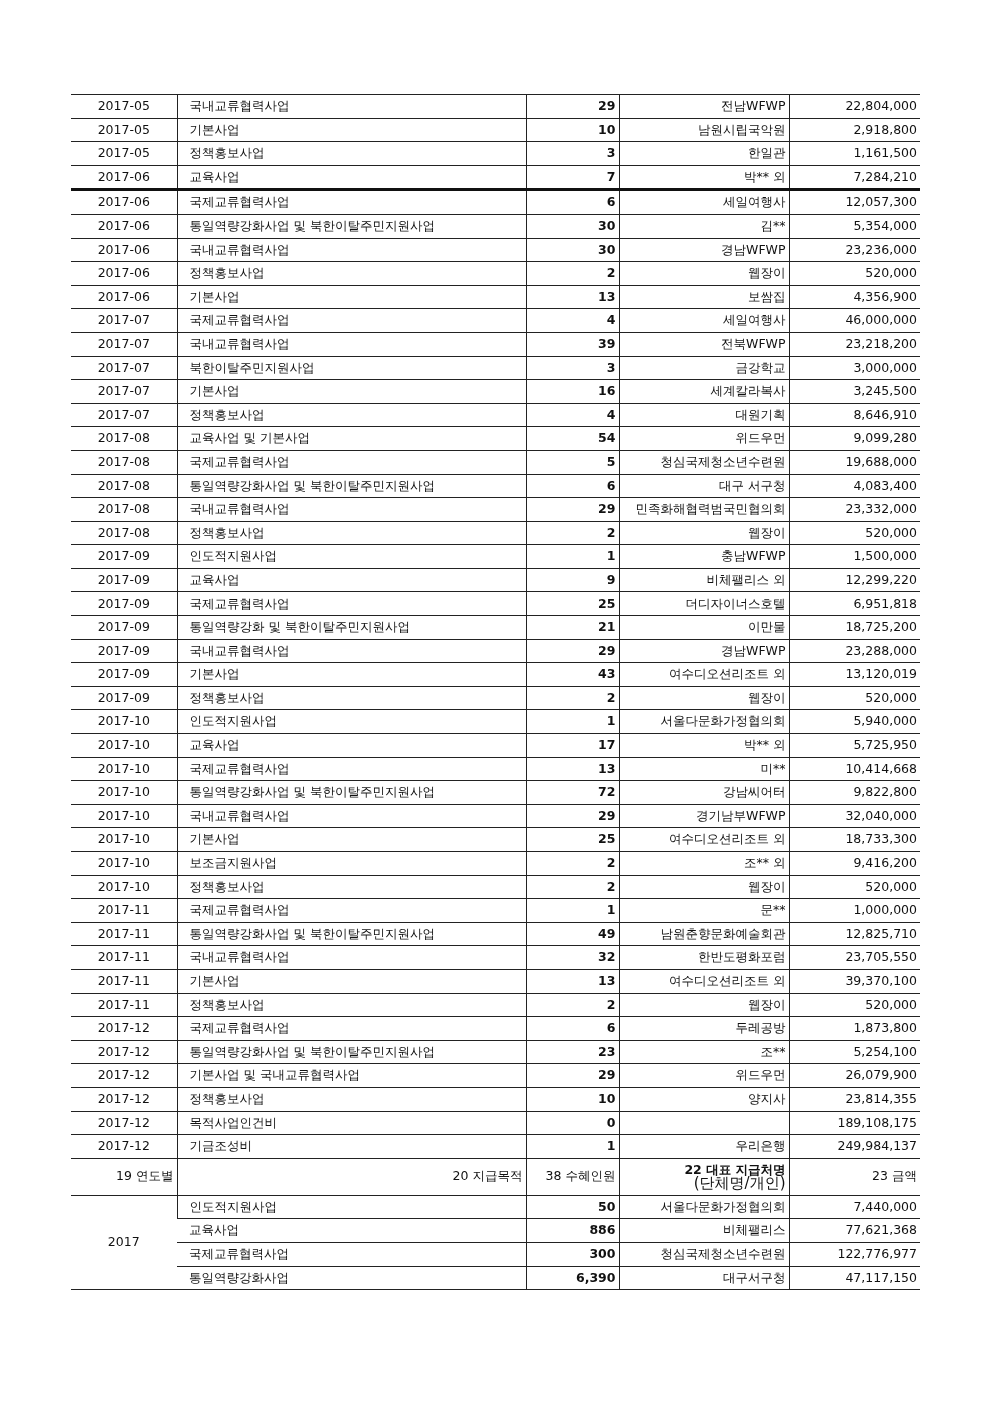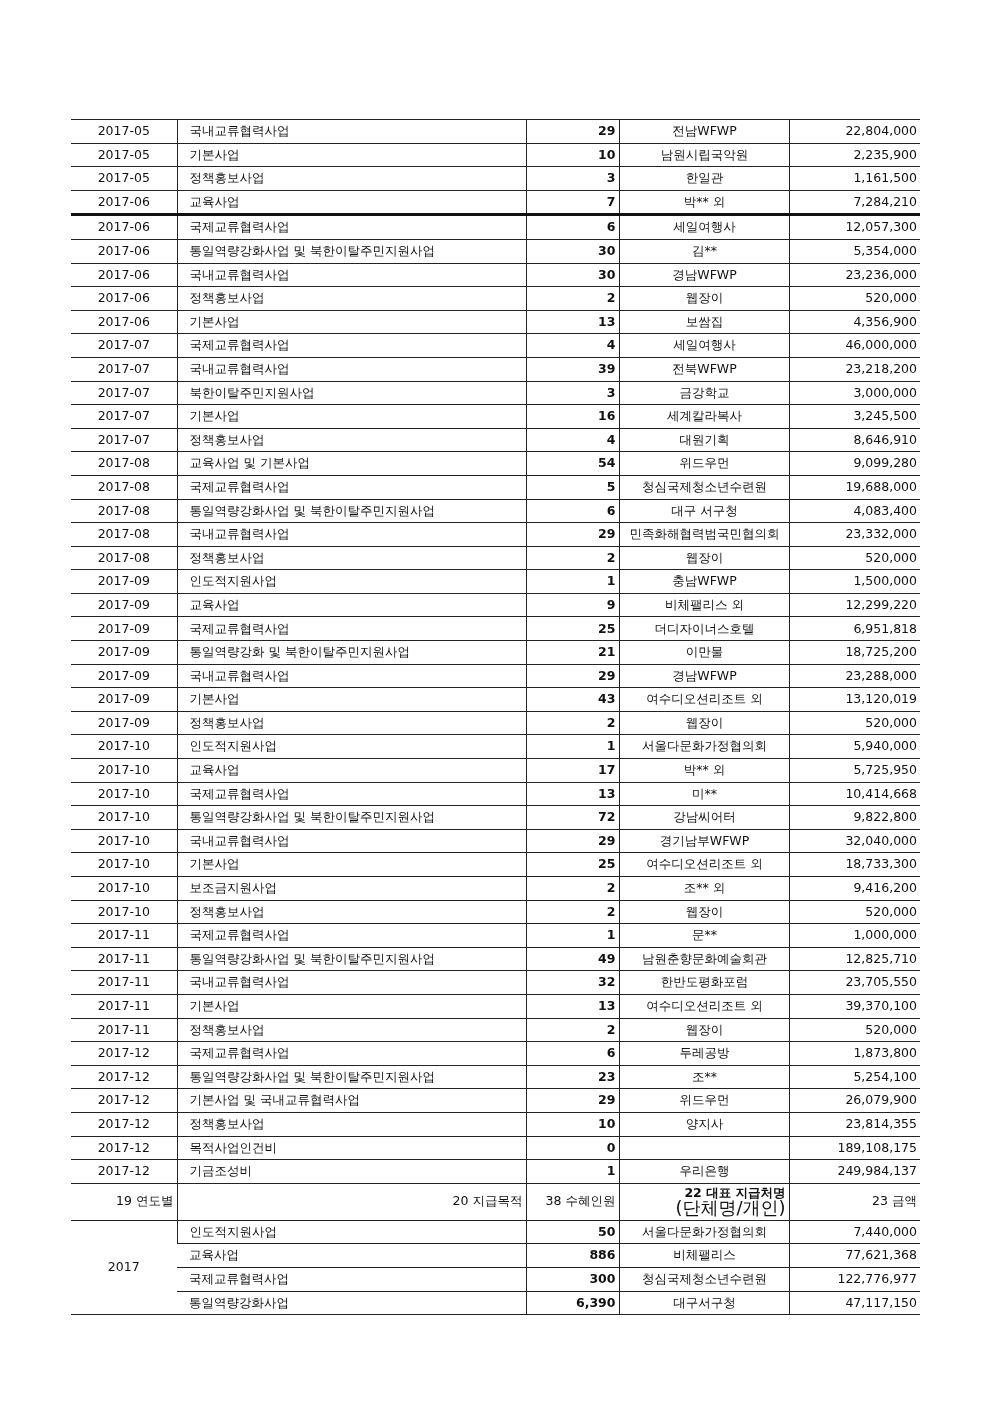--- a/index.html
+++ b/index.html
@@ -1,33 +1,33 @@
 <!DOCTYPE html>
 <html><head>
 <meta charset="utf-8">
 <style>
   html, body { margin: 0; padding: 0; background: #ffffff; }
   body { width: 992px; height: 1403px; position: relative; font-family: "DejaVu Sans", sans-serif; color: #111; }
-  .page { position: absolute; left: 71px; top: 94px; width: 849px; margin-top: 25px; }
+  .page { position: absolute; left: 71px; top: 94px; width: 849px; }
   table { border-collapse: collapse; width: 849px; table-layout: fixed; font-size: 12.5px; }
   col.c-date { width: 106px; }
   col.c-purpose { width: 349px; }
   col.c-count { width: 93px; }
   col.c-payee { width: 170px; }
   col.c-amount { width: 131px; }
   td { height: 22.6px; padding: 0 3px; border-top: 1px solid #222; border-bottom: 1px solid #222; white-space: nowrap; overflow: hidden; line-height: 1; }
   td + td { border-left: 1px solid #222; }
   td.date { text-align: center; }
   td.purpose { text-align: left; padding-left: 12px; }
   td.count { text-align: right; padding-right: 3px; font-weight: bold; }
-  td.payee { text-align: center; padding-left: 4px; }
+  td.payee { text-align: right; padding-left: 4px; }
   td.amount { text-align: right; padding-right: 3px; padding-left: 36px; }
   tr.thick-top td { border-top: 3px solid #111; }
   tr.header td { height: 36px; text-align: right; }
-  tr.header td .sub { display: block; font-size: 18px; line-height: 1; }
+  tr.header td .sub { display: block; font-size: 15px; line-height: 1; }
   tr.header td .h2 { display: block; line-height: 1.05; font-weight: bold; }
   td.year { text-align: center; vertical-align: middle; }
 </style>
 </head>
 <body>
 
 <div class="page">
   <table>
     <colgroup>
       <col class="c-date">
@@ -42,21 +42,21 @@
           <td class="purpose">국내교류협력사업</td>
           <td class="count">29</td>
           <td class="payee">전남WFWP</td>
           <td class="amount">22,804,000</td>
         </tr>
         <tr>
           <td class="date">2017-05</td>
           <td class="purpose">기본사업</td>
           <td class="count">10</td>
           <td class="payee">남원시립국악원</td>
-          <td class="amount">2,235,900</td>
+          <td class="amount">2,918,800</td>
         </tr>
         <tr>
           <td class="date">2017-05</td>
           <td class="purpose">정책홍보사업</td>
           <td class="count">3</td>
           <td class="payee">한일관</td>
           <td class="amount">1,161,500</td>
         </tr>
         <tr>
           <td class="date">2017-06</td>

